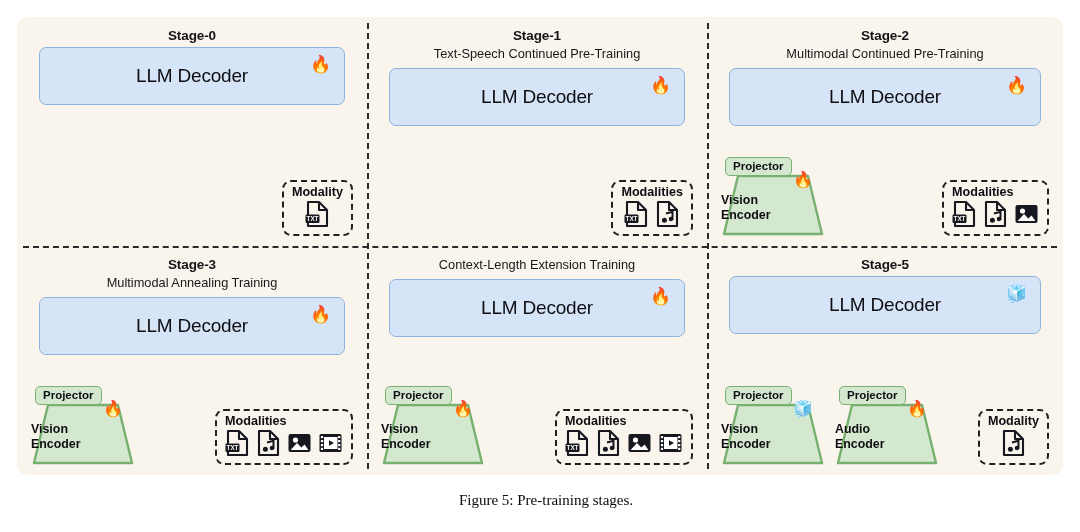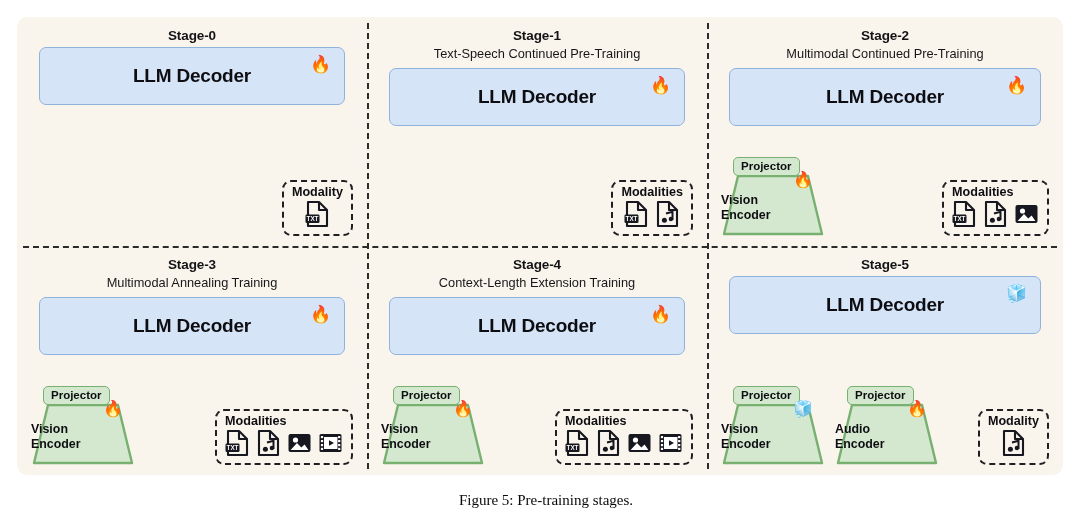--- a/index.html
+++ b/index.html
@@ -89,21 +89,21 @@
     margin: 2px 8px 0 8px;
     background: #d6e4f7;
     border: 1.6px solid #8fb3dd;
     border-radius: 7px;
     display: flex;
     align-items: center;
     justify-content: center;
   }
   .decoder-label {
     font-size: 19px;
-    font-weight: bold;
+    font-weight: normal;
     color: #0e0e12;
     letter-spacing: -0.2px;
   }
   .state-badge {
     position: absolute;
     font-size: 17px;
     line-height: 1;
     user-select: none;
   }
   .decoder .state-badge {
@@ -128,21 +128,21 @@
   .encoder-tower {
     position: relative;
     display: flex;
     flex-direction: column;
     align-items: flex-start;
     width: 104px;
     flex: 0 0 auto;
   }
   .projector {
     position: relative;
-    margin-left: 12px;
+    margin-left: 4px;
     padding: 2px 7px 3px 7px;
     background: #d4e8d0;
     border: 1.6px solid #78b070;
     border-radius: 5px;
     font-size: 11.5px;
     font-weight: bold;
     color: #0e0e12;
     z-index: 3;
     white-space: nowrap;
   }
@@ -380,21 +380,20 @@
                     <rect x="20.1" y="7" width="2.2" height="2.2" fill="#ffffff"></rect>
                     <rect x="20.1" y="11" width="2.2" height="2.2" fill="#ffffff"></rect>
                     <rect x="20.1" y="15" width="2.2" height="2.2" fill="#ffffff"></rect>
                     <rect x="20.1" y="18.8" width="2.2" height="2.2" fill="#ffffff"></rect>
                   </svg></span>
               </div>
             </div>
           </div>
         </div>
         <div class="panel">
-          <div class="panel-title">Stage-4</div>
           <div class="panel-subtitle">Context-Length Extension Training</div>
           <div class="decoder">
             <span class="decoder-label">LLM Decoder</span>
             <span class="state-badge">🔥</span>
           </div>
           <div class="panel-lower spread">
             <div class="tower-pair">
               <div class="encoder-tower">
                 <div class="projector">Projector</div>
                 <div class="encoder-shape">

